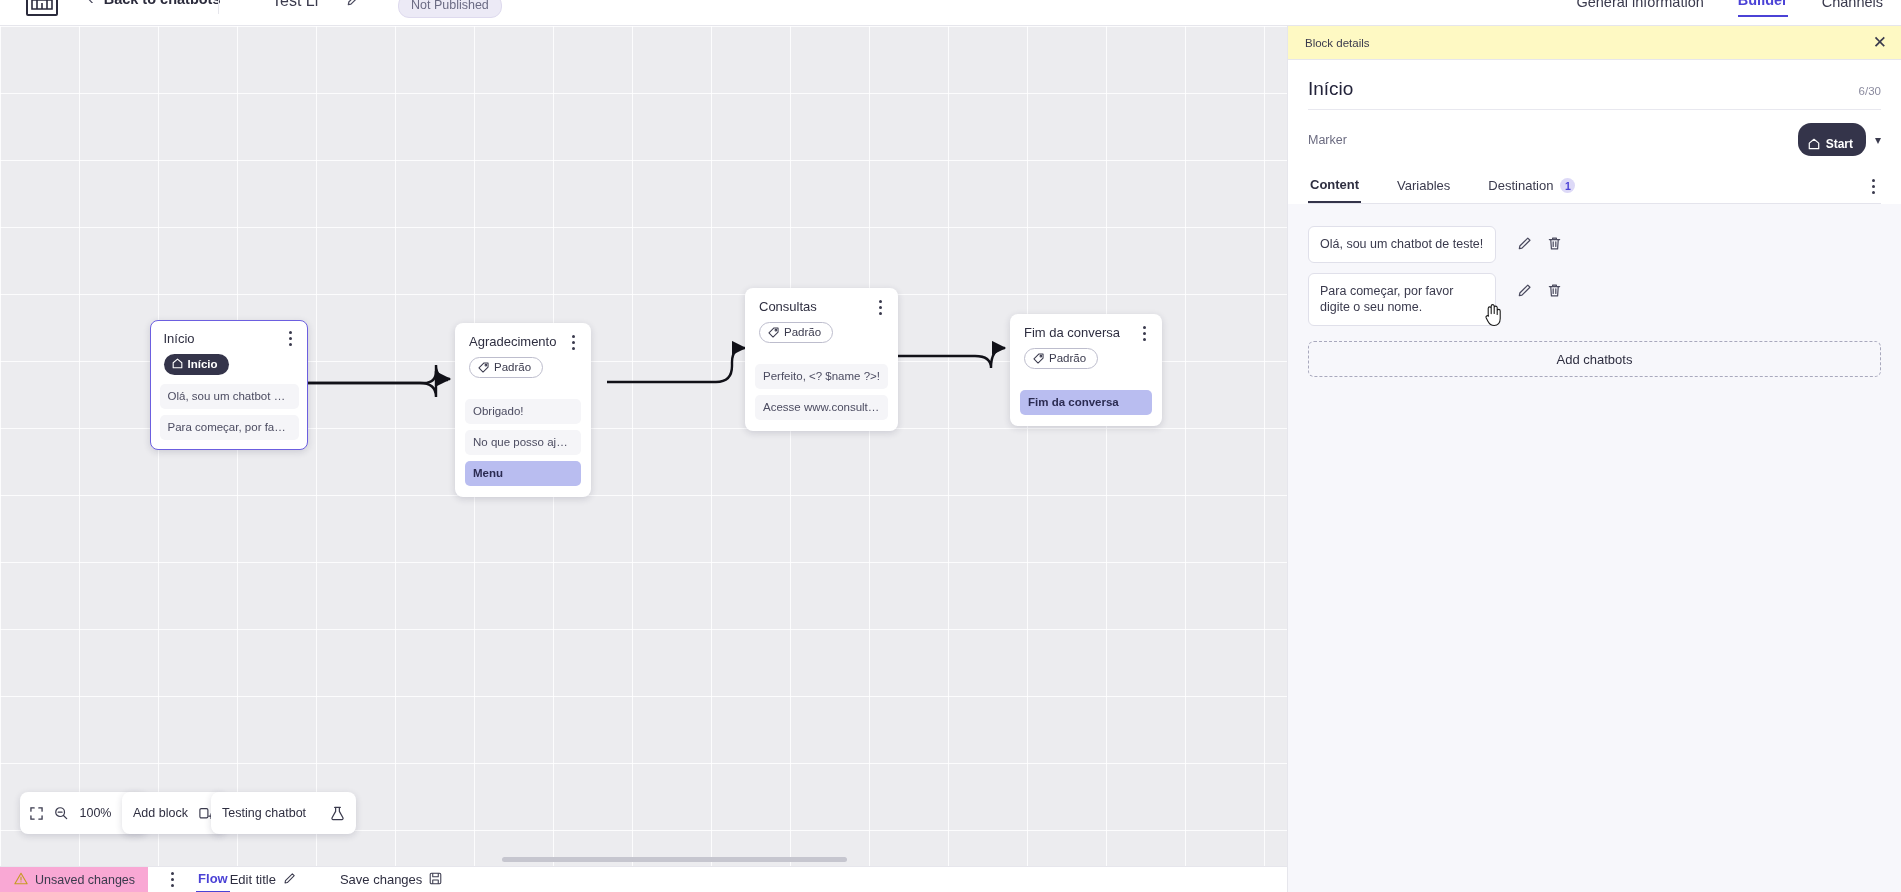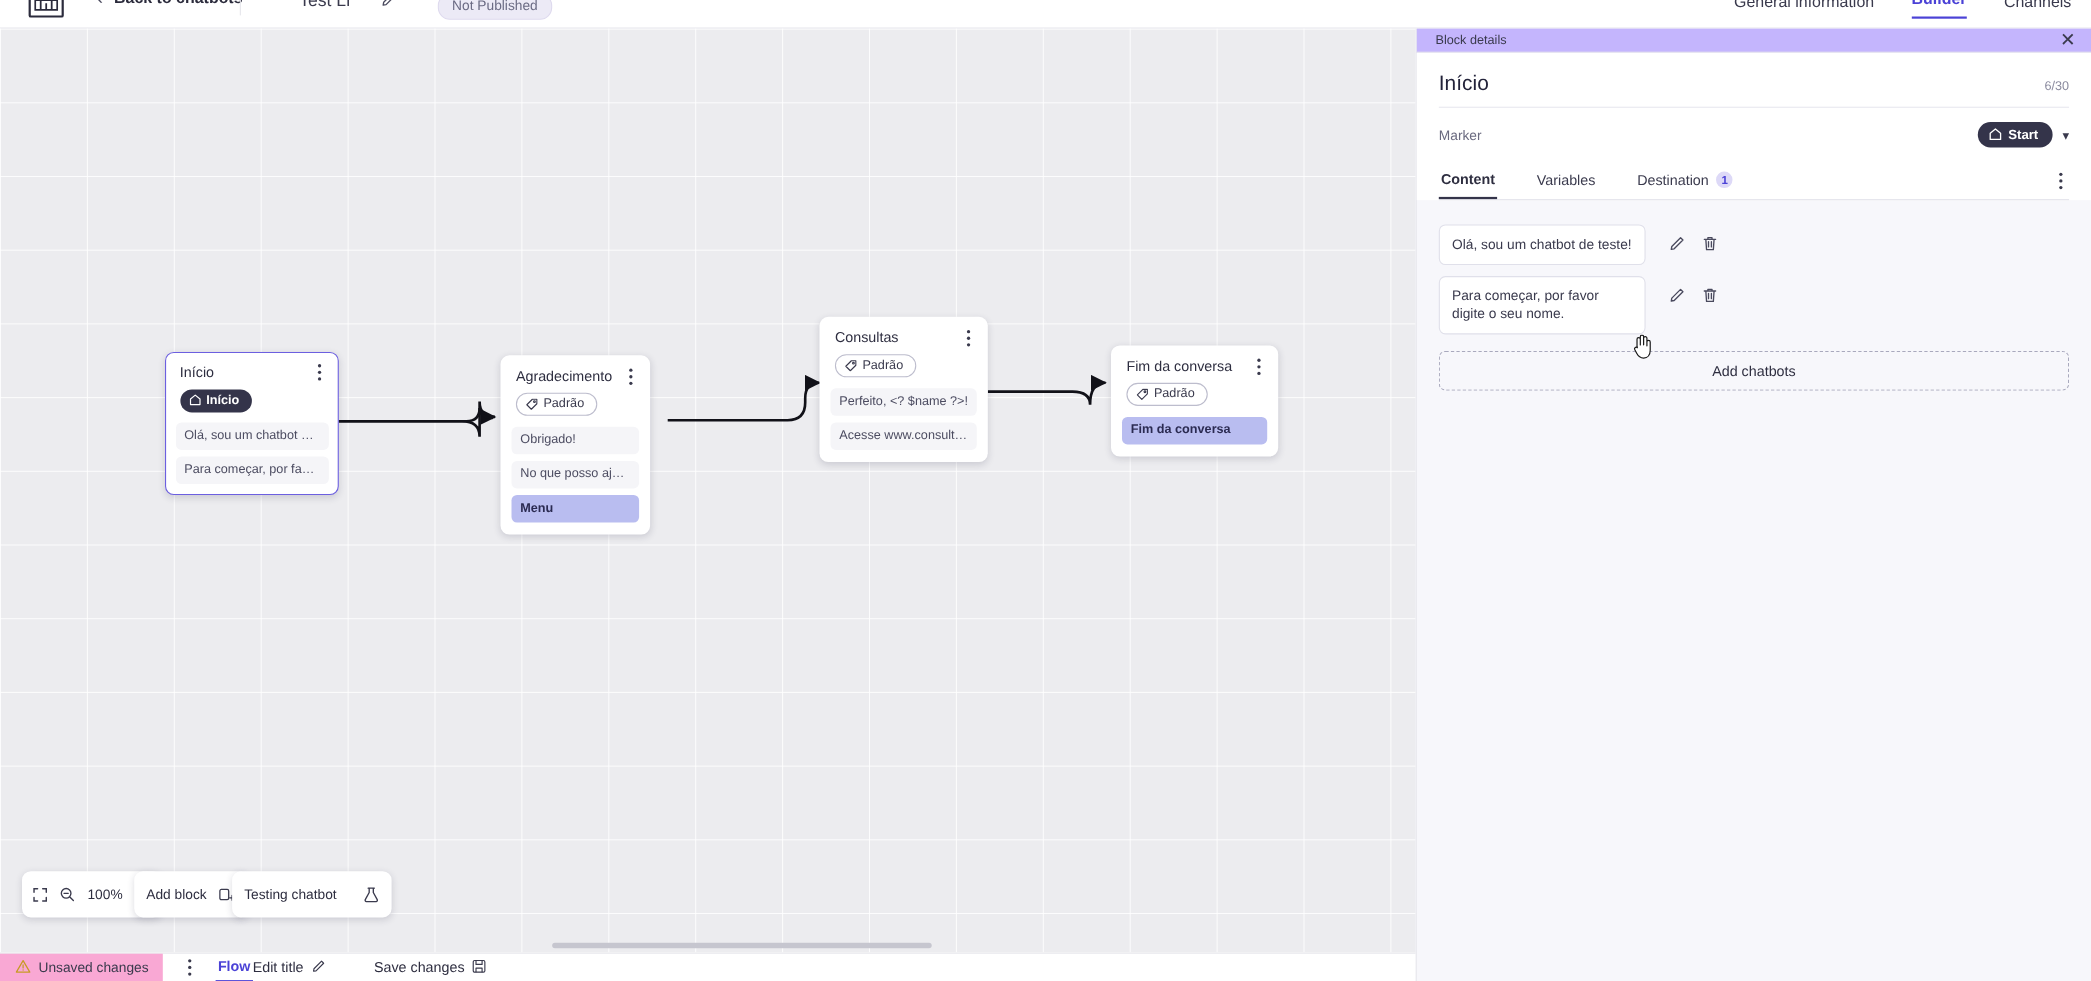--- a/index.html
+++ b/index.html
@@ -88,21 +88,21 @@
   .badge-start {
     display: inline-flex; align-items: center; gap: 5px;
     background: #34344a; color: #fff; border-radius: 12px;
     padding: 4px 11px 5px 8px; font-size: 11.5px; font-weight: 700;
     margin: 6px 0 0 4px;
   }
   .badge-default {
     display: inline-flex; align-items: center; gap: 5px;
     background: #ffffff; color: #3a3a4d; border: 1px solid #bdbdcd;
     border-radius: 12px; padding: 3px 11px 4px 8px; font-size: 11.5px;
-    margin: 6px 0 1px 4px;
+    margin: 6px 0 12px 4px;
   }
   .node-items { margin-top: 9px; display: flex; flex-direction: column; gap: 6px; }
   .node-item {
     background: #f5f5f8; border-radius: 5px;
     padding: 6px 8px 7px; font-size: 11.5px; color: #4c4c61;
     white-space: nowrap; overflow: hidden; text-overflow: ellipsis;
   }
   .node-item.menu { background: #b9bdf0; color: #2b2b52; font-weight: 700; }
   .node-item.endchat { background: #b9bdf0; color: #2b2b52; font-weight: 700; }
 
@@ -145,21 +145,21 @@
   }
   #edit-title-btn { }
   #save-changes-btn { margin-left: 44px; }
 
   
   #panel {
     position: absolute; right: 0; top: 26px; width: 614px; height: 866px;
     background: #f7f7fb; border-left: 1px solid #e6e6ec;
   }
   #panel-head {
-    height: 22px; background: #c4b5fd; border-bottom: 1px solid #e6e6ec;
+    height: 34px; background: #fef9c3; border-bottom: 1px solid #e6e6ec;
     display: flex; align-items: center; justify-content: space-between;
     padding: 0 14px 0 17px;
   }
   #panel-head-title { font-size: 11.5px; color: #3a3a4d; }
   #panel-close { cursor: pointer; font-size: 17px; color: #3a3a4d; line-height: 1; }
 
   #panel-body { background: #ffffff; padding: 0 20px; }
   #panel-title-row {
     display: flex; align-items: baseline; justify-content: space-between;
     padding: 18px 0 9px; border-bottom: 1px solid #e8e8ef;
@@ -168,21 +168,21 @@
   #panel-count { font-size: 11.5px; color: #8a8a9e; }
   #marker-row {
     display: flex; align-items: center; justify-content: space-between;
     padding: 13px 0 12px;
   }
   #marker-label { font-size: 12.5px; color: #6b6b80; }
   #marker-select { display: flex; align-items: center; gap: 9px; cursor: pointer; }
   #marker-chip {
     display: inline-flex; align-items: center; gap: 6px;
     background: #34344a; color: #fff; border-radius: 13px;
-    padding: 4px 13px 5px 10px; font-size: 12px; font-weight: 700;
+    padding: 14px 13px 5px 10px; font-size: 12px; font-weight: 700;
   }
   #marker-caret { font-size: 12px; color: #3a3a4d; }
 
   #panel-tabs {
     display: flex; align-items: center; border-bottom: 1px solid #e4e4ec;
     gap: 0; padding-top: 1px;
   }
   .ptab {
     font-size: 13px; color: #3a3a4d; padding: 8px 2px 9px; margin-right: 34px;
     cursor: pointer; display: flex; align-items: center; gap: 7px; white-space: nowrap;

